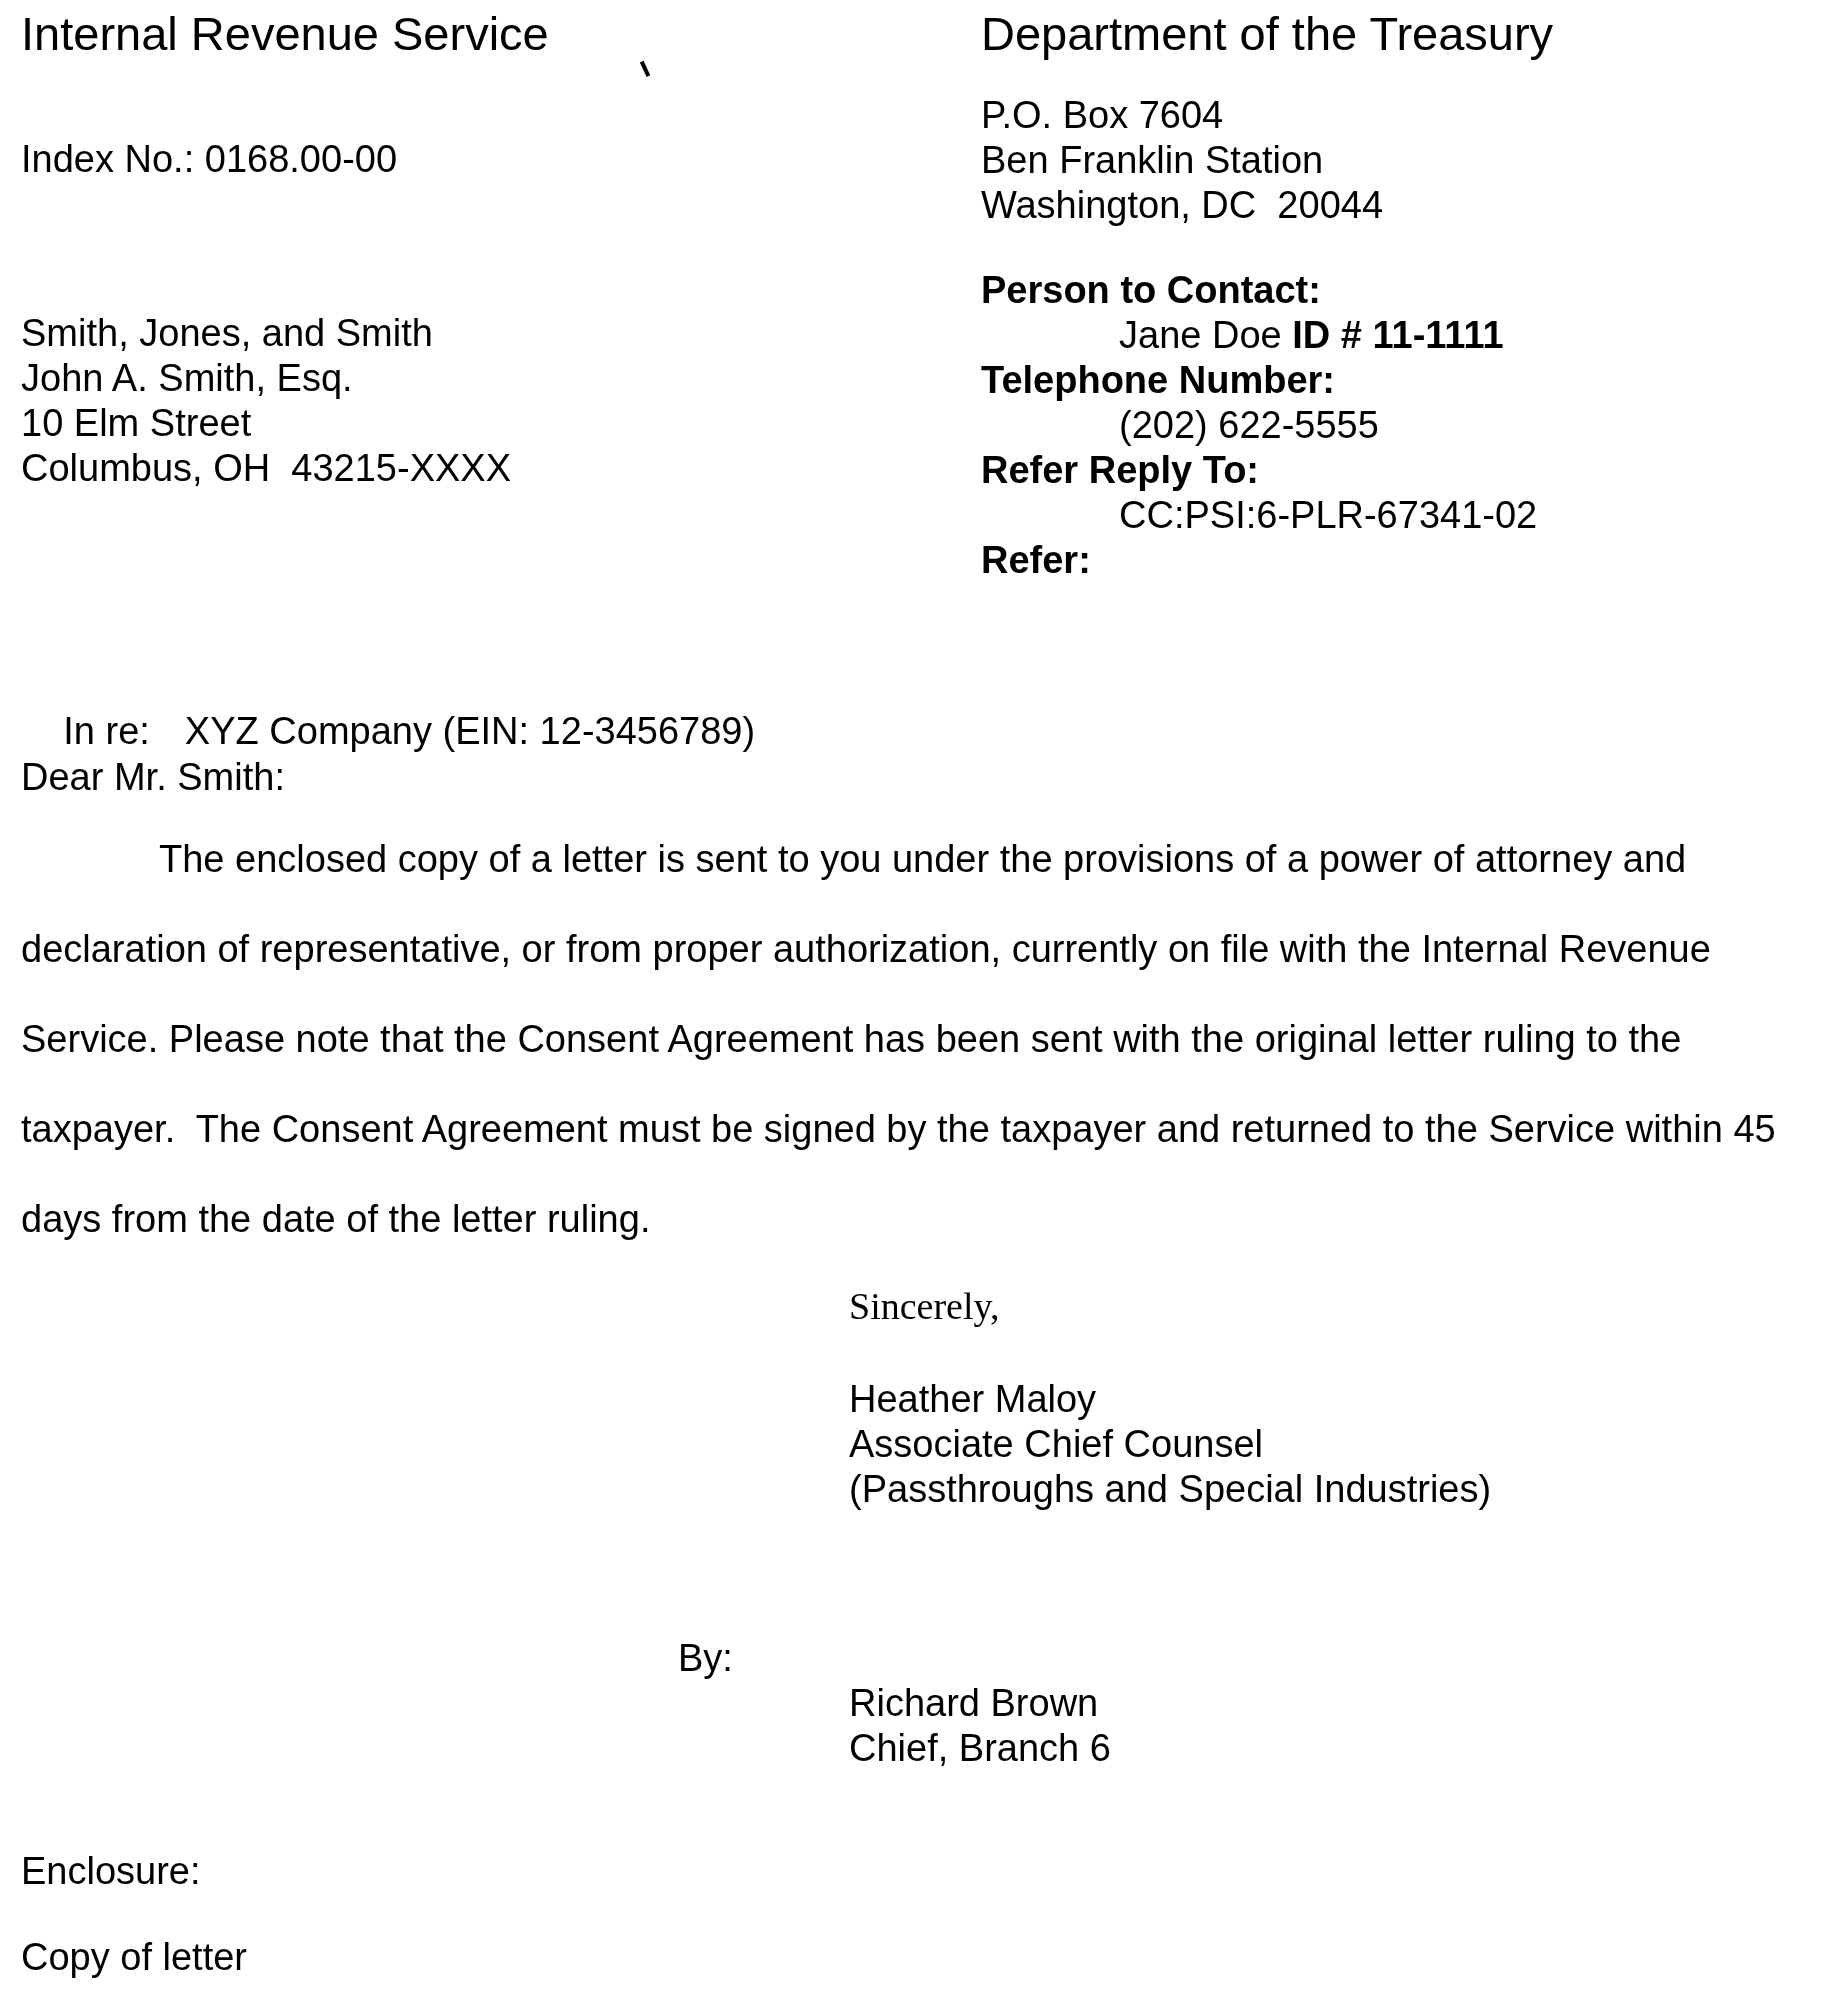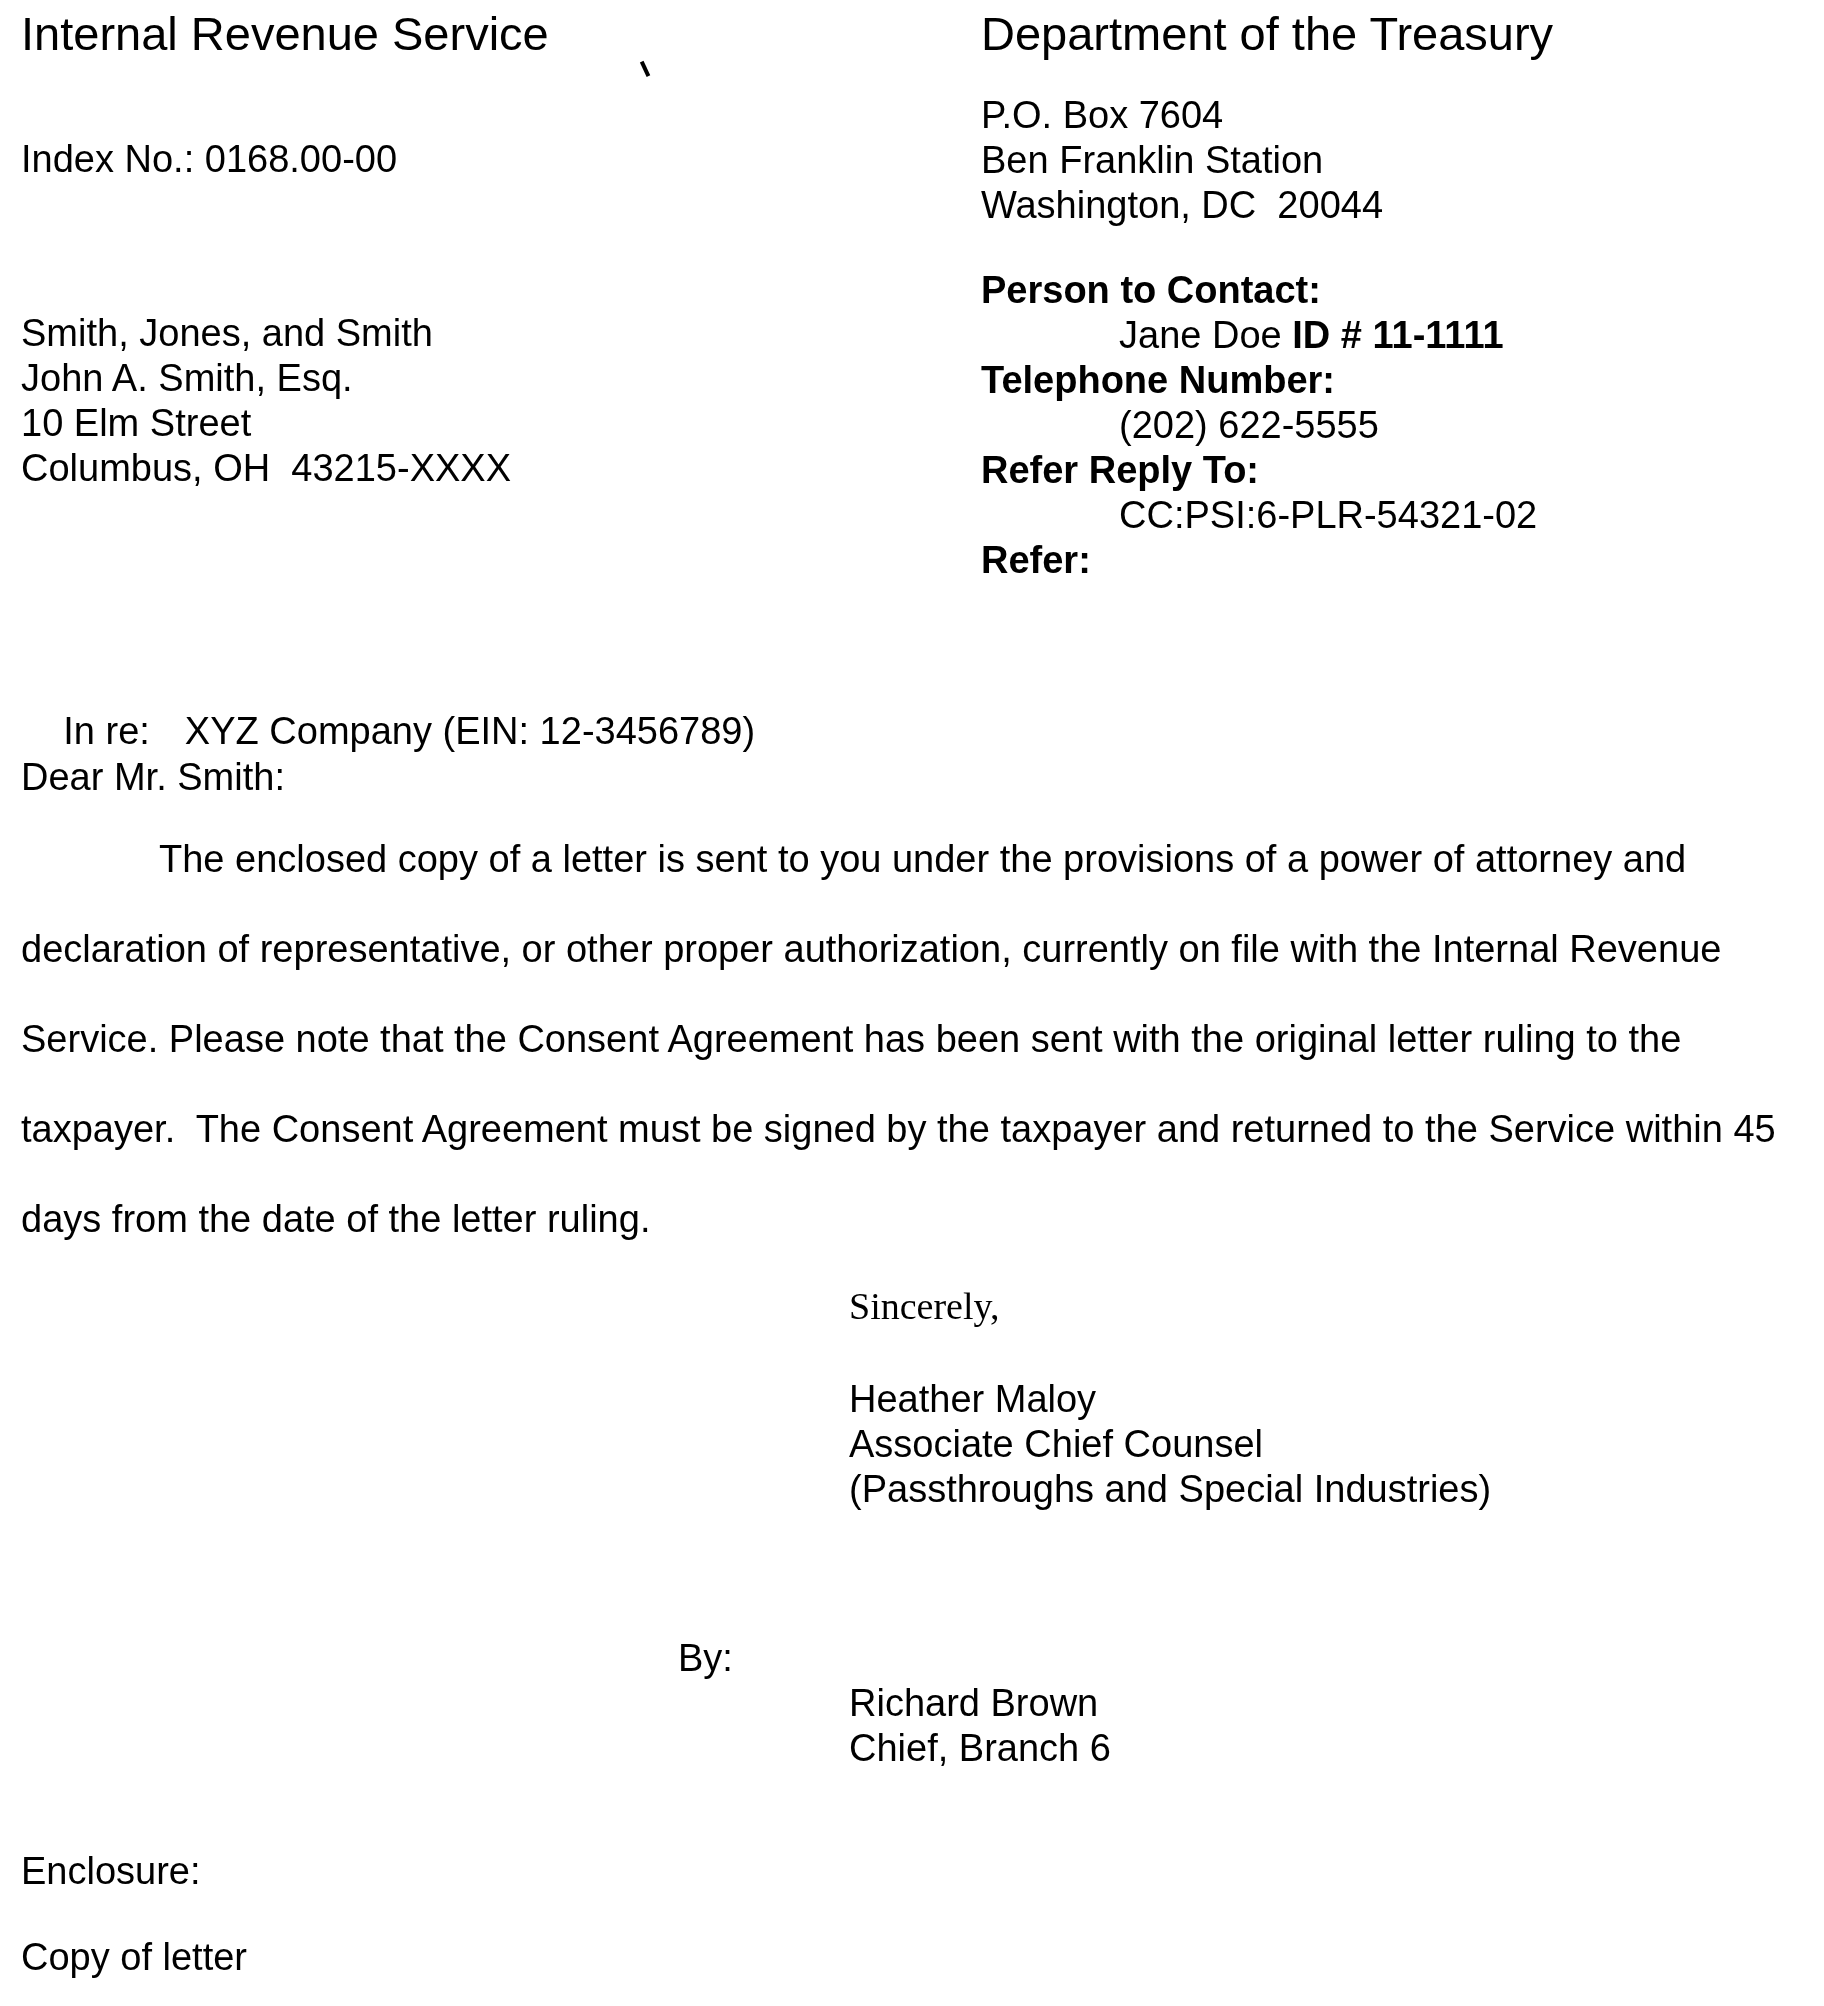--- a/index.html
+++ b/index.html
@@ -53,40 +53,40 @@
     <div class="line">Ben Franklin Station</div>
     <div class="line">Washington, DC  20044</div>
   </div>
 
   <div class="abs" style="left:981px; top:268px;">
     <div class="line b">Person to Contact:</div>
     <div class="line indent"><span>Jane Doe</span> <span class="b">ID # 11-1111</span></div>
     <div class="line b">Telephone Number:</div>
     <div class="line indent">(202) 622-5555</div>
     <div class="line b">Refer Reply To:</div>
-    <div class="line indent">CC:PSI:6-PLR-54321-02</div>
+    <div class="line indent">CC:PSI:6-PLR-67341-02</div>
     <div class="line b">Refer:</div>
   </div>
 
   <div class="abs" style="left:21px; top:311px;">
     <div class="line">Smith, Jones, and Smith</div>
     <div class="line">John A. Smith, Esq.</div>
     <div class="line">10 Elm Street</div>
     <div class="line">Columbus, OH  43215-XXXX</div>
   </div>
 
   <div class="abs line" style="left:21px; top:664px;">
     <span>In re:</span><span class="subject-value">XYZ Company (EIN: 12-3456789)</span>
   </div>
 
   <div class="abs line" style="left:21px; top:755px;">Dear Mr. Smith:</div>
 
   <div class="abs" style="left:21px; top:814px;">
     <div class="body-line body-first">The enclosed copy of a letter is sent to you under the provisions of a power of attorney and</div>
-    <div class="body-line">declaration of representative, or other proper authorization, currently on file with the Internal Revenue</div>
+    <div class="body-line">declaration of representative, or from proper authorization, currently on file with the Internal Revenue</div>
     <div class="body-line">Service. Please note that the Consent Agreement has been sent with the original letter ruling to the</div>
     <div class="body-line">taxpayer.  The Consent Agreement must be signed by the taxpayer and returned to the Service within 45</div>
     <div class="body-line">days from the date of the letter ruling.</div>
   </div>
 
   <div class="abs line" style="left:849px; top:1284px;font-family:Liberation Serif, serif;">Sincerely,</div>
 
   <div class="abs" style="left:849px; top:1377px;">
     <div class="line">Heather Maloy</div>
     <div class="line">Associate Chief Counsel</div>

